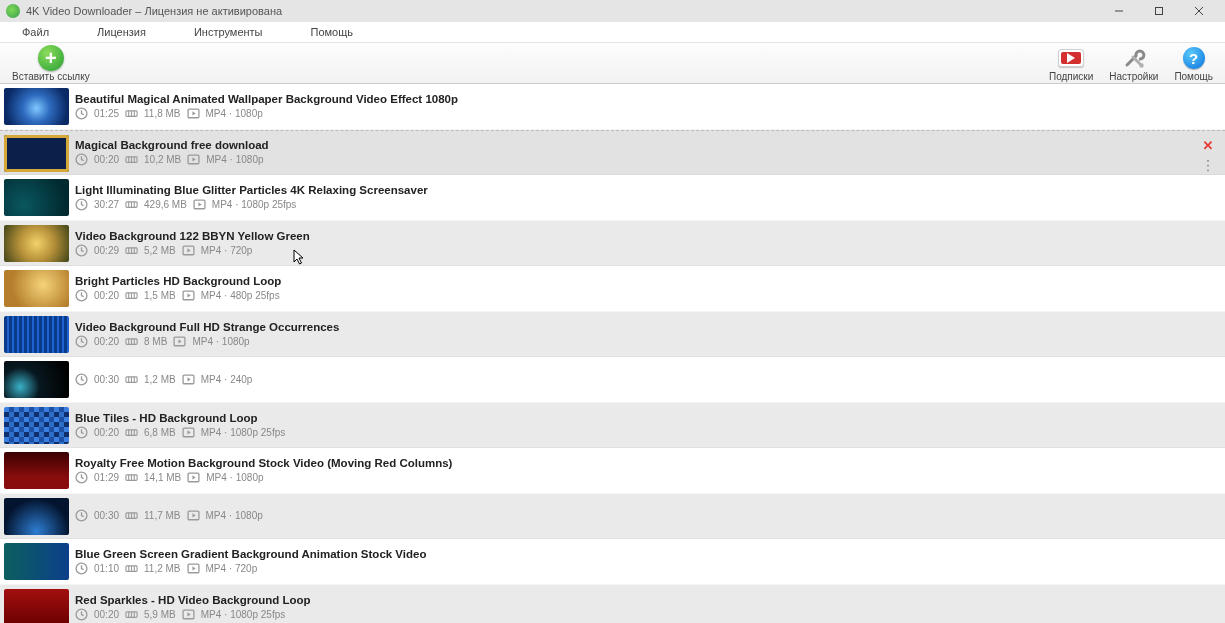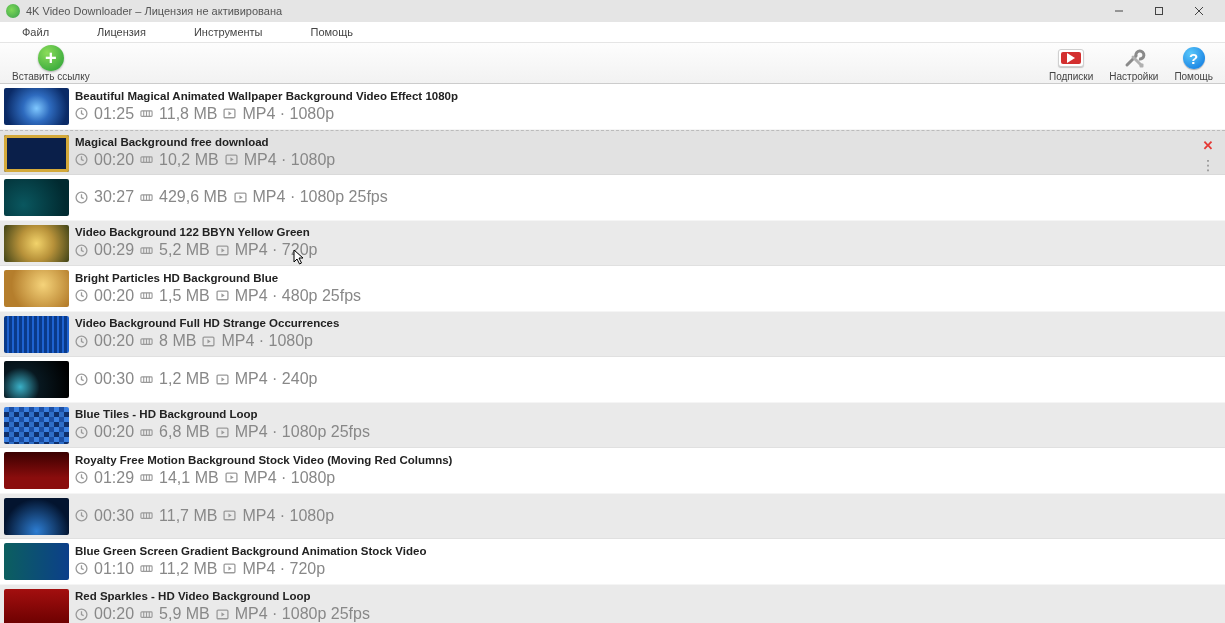--- a/index.html
+++ b/index.html
@@ -38,21 +38,21 @@
 
   
   .list { overflow:hidden; }
   .row { display:flex; height:45.5px; border-bottom:1px solid rgba(0,0,0,.04); padding-right:14px; position:relative;}
   .row.alt { background:#eaeaea; }
   .row.dashed-top { border-top:1px dashed #bbb; }
   .row.selected { background:#e2e2e2; }
   .thumb { width:65px; height:37px; margin:4px 6px 4px 4px; border-radius:2px; flex-shrink:0; }
   .info { display:flex; flex-direction:column; justify-content:center; gap:3px; flex:1; min-width:0;}
   .title-line { font-size:11.5px; font-weight:700; color:#222; white-space:nowrap; overflow:hidden; text-overflow:ellipsis;}
-  .meta-line { display:flex; align-items:center; gap:6px; font-size:16px; color:#888;}
+  .meta-line { display:flex; align-items:center; gap:6px; font-size:10px; color:#888;}
   .micon { display:inline-flex; align-items:center; justify-content:center; width:13px; height:11px;}
   .micon svg { stroke:#9a9a9a; fill:none; stroke-width:1.2; }
   .row .actions { position:absolute; right:10px; top:8px; display:flex; flex-direction:column; align-items:center; gap:6px;}
   .row .actions .x { color:#e53935; font-size:13px; font-weight:bold; line-height:1;}
   .row .actions .dots { color:#888; font-size:14px; line-height:1; letter-spacing:0;}
 
   
   .th-blue-rays { background:radial-gradient(circle at 50% 55%, #7fc8ff 0%, #2e6bbf 35%, #0a2a66 80%);}
   .th-gold-frame { background:radial-gradient(circle at 50% 50%, #0a1f4a 60%, #0a1f4a 60%); box-shadow:inset 0 0 0 3px #d4a93a;}
   .th-teal-glitter { background:radial-gradient(circle at 30% 70%, #0a575f, #012a30 80%);}
@@ -201,20 +201,21 @@
         </div>
       </div>
       <div class="actions">
         <span class="x">✕</span>
         <span class="dots">⋮</span>
       </div>
     </div>
     <div class="row">
       <div class="thumb th-teal-glitter"></div>
       <div class="info">
+        <div class="title-line">Light Illuminating Blue Glitter Particles   4K Relaxing Screensaver</div>
         <div class="meta-line">
           <span class="micon">
             <svg viewBox="0 0 12 12">
               <circle cx="6" cy="6" r="5"></circle>
               <path d="M6 3 V6 L8 7"></path>
             </svg>
           </span>
           <span>30:27</span>
           <span class="micon">
             <svg viewBox="0 0 14 10">
@@ -265,21 +266,21 @@
           <span>MP4 · 720p</span>
         </div>
       </div>
       <div class="cursor" style="left: 293px; top: 28px;"><svg viewBox="0 0 12 18">
           <path d="M1 1 L1 13 L4 10 L6.5 15 L8.5 14 L6 9 L10 9 Z" fill="#fff" stroke="#000" stroke-width="1"></path>
         </svg></div>
     </div>
     <div class="row">
       <div class="thumb th-gold-bokeh"></div>
       <div class="info">
-        <div class="title-line">Bright Particles   HD Background Blue</div>
+        <div class="title-line">Bright Particles   HD Background Loop</div>
         <div class="meta-line">
           <span class="micon">
             <svg viewBox="0 0 12 12">
               <circle cx="6" cy="6" r="5"></circle>
               <path d="M6 3 V6 L8 7"></path>
             </svg>
           </span>
           <span>00:20</span>
           <span class="micon">
             <svg viewBox="0 0 14 10">

